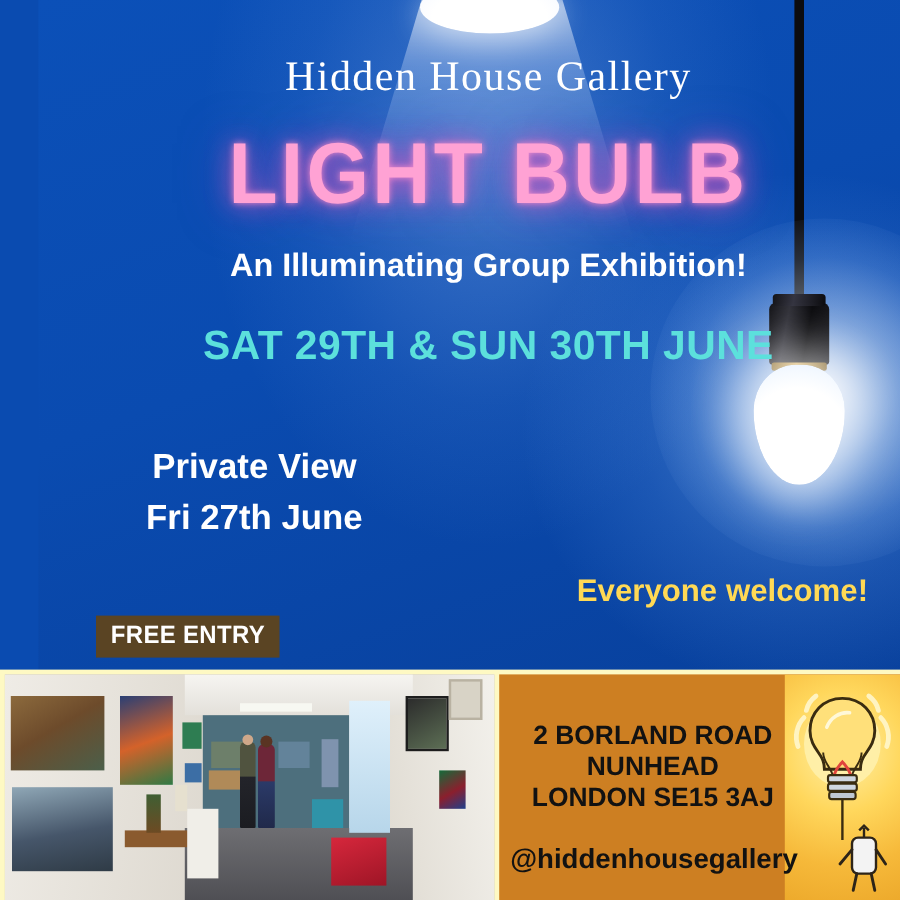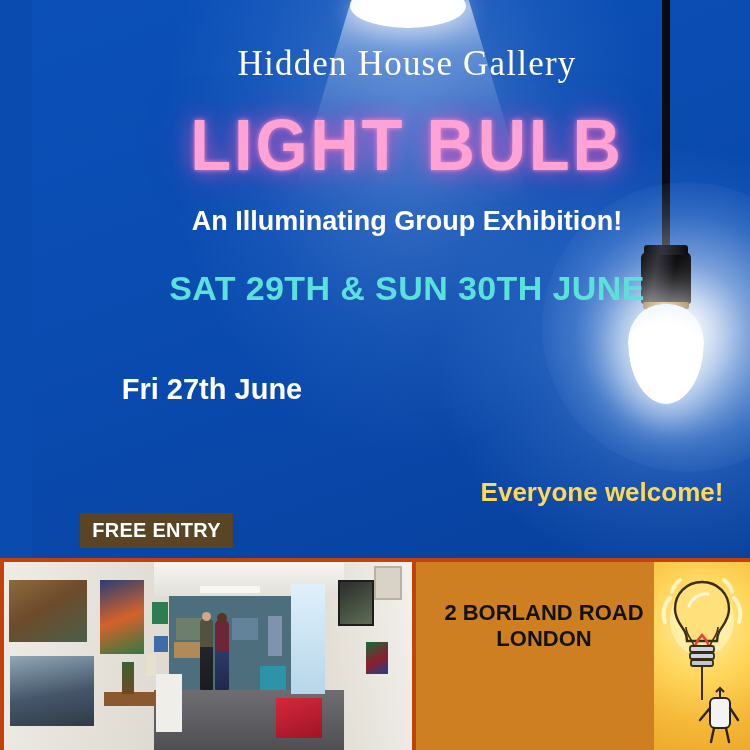--- a/index.html
+++ b/index.html
@@ -183,21 +183,21 @@
     font-size: 26px;
     font-weight: bold;
   }
 
   
   .band {
     position: absolute;
     left: 0; top: 558px;
     width: 750px;
     height: 192px;
-    background: #c2410c;
+    background: #fef9c3;
     display: flex;
   }
   .photo {
     position: relative;
     width: 408px;
     height: 192px;
     margin: 4px 0 0 4px;
     overflow: hidden;
     background: #cfcac2;
   }
@@ -292,20 +292,21 @@
 
     <div class="headline">LIGHT BULB</div>
 
     <div class="subtitle">An Illuminating Group Exhibition!</div>
 
     <div class="dates">
       <div>SAT 29TH &amp; SUN 30TH JUNE</div>
     </div>
 
     <div class="private-view">
+      <div>Private View</div>
       <div>Fri 27th June</div>
     </div>
 
     <div class="free-entry">FREE ENTRY</div>
 
     <div class="everyone">Everyone welcome!</div>
   </div>
 
   <div class="band">
 
@@ -355,18 +356,20 @@
           <path d="M46 98v34" stroke="#3a2c10" stroke-width="2"></path>
           <rect x="54" y="130" width="20" height="30" rx="5" fill="#f3f3f3" stroke="#2d2418" stroke-width="2"></rect>
           <path d="M64 130v-8M60 124l4-4 4 4" stroke="#2d2418" stroke-width="2" fill="none"></path>
           <path d="M54 140l-10 12M74 140l8 12M58 160l-3 14M70 160l3 14" stroke="#2d2418" stroke-width="2.4" fill="none" stroke-linecap="round"></path>
           <path d="M14 30c-6 6-8 16-5 24M78 30c6 6 8 16 5 24M24 12c-4 3-7 7-8 12M68 12c4 3 7 7 8 12" stroke="#fff6cc" stroke-width="4" fill="none" opacity="0.9" stroke-linecap="round"></path>
         </svg>
       </div>
 
       <div class="addr-text">
         <div>2 BORLAND ROAD</div>
-        <div>LONDON</div>
+        <div>NUNHEAD</div>
+        <div>LONDON SE15 3AJ</div>
       </div>
 
+      <div class="handle">@hiddenhousegallery</div>
     </div>
   </div>
 </div>
 
 </body></html>

